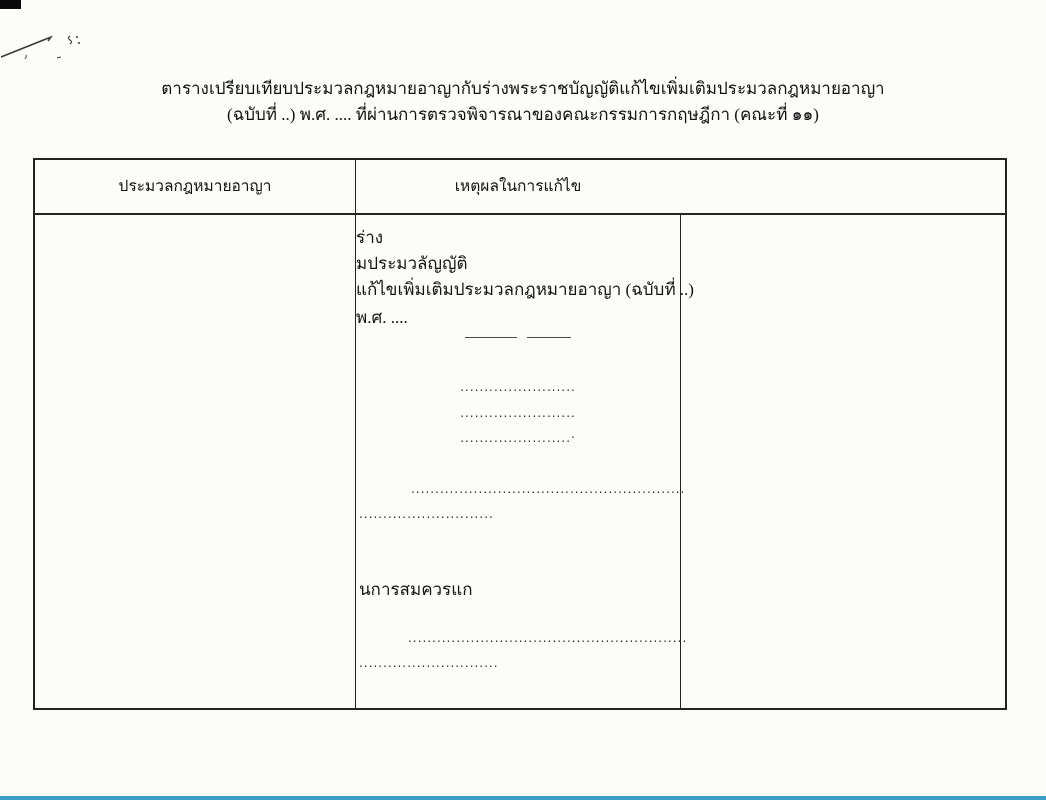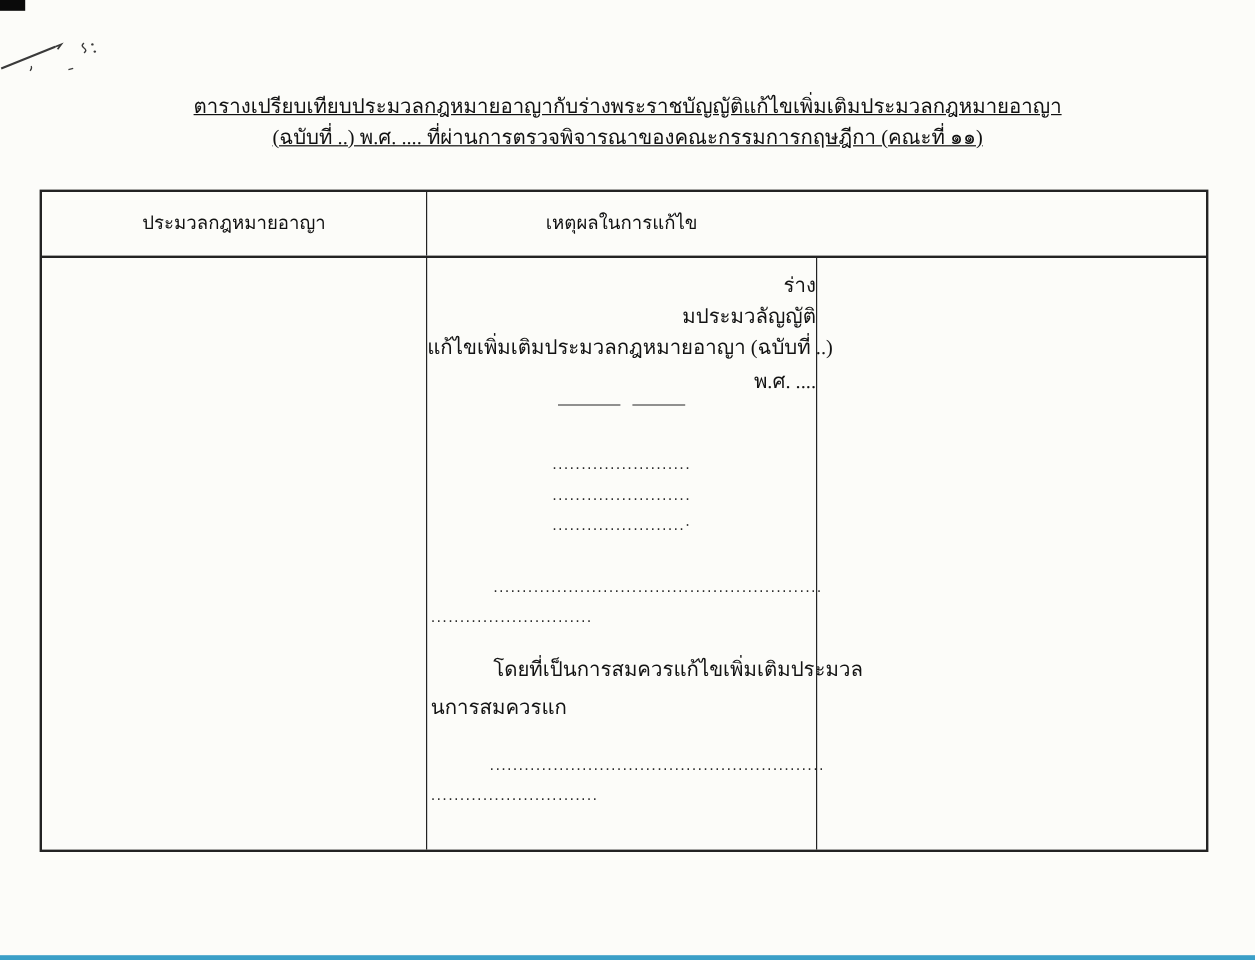--- a/index.html
+++ b/index.html
@@ -16,21 +16,21 @@
   
   .scan-corner {
     position: absolute; left: 0; top: 0;
     width: 21px; height: 9px; background: #0a0a0a;
   }
   .pen-mark { position: absolute; left: 0; top: 28px; }
 
   
   .title {
     position: absolute; left: 0; top: 76px; width: 100%;
-    text-align: center; font-size: 17px; line-height: 26px; color: #111; text-decoration: underline;
+    text-align: center; font-size: 17px; line-height: 26px; color: #111;
   }
 
   
   .tbl {
     position: absolute; left: 33px; top: 158px;
     width: 974px; height: 552px;
     border: 2px solid #232323;
     box-sizing: border-box;
     background: transparent;
   }
@@ -39,21 +39,21 @@
   .tbody { height: 493px; }
   .th, .td { box-sizing: border-box; }
   .c2, .c3 { border-left: 1.5px solid #232323; }
   .th {
     display: flex; flex-direction: column; justify-content: center; align-items: center;
     text-align: center; font-size: 15.5px; line-height: 24px; color: #111;
   }
   .td { position: relative; }
 
   
-  .line { position: absolute; width: 100%; text-align: right; font-size: 17px; color: #131313; white-space: nowrap; }
+  .line { position: absolute; width: 100%; text-align: left; font-size: 17px; color: #131313; white-space: nowrap; }
   .dash-sep { position: absolute; width: 100%; display: flex; justify-content: center; gap: 10px; }
   .dash-sep span { display: inline-block; border-top: 1.6px solid #4a4a4a; }
   .dash-sep .d1 { width: 52px; }
   .dash-sep .d2 { width: 44px; }
   .dots {
     position: absolute; font-family: "DejaVu Sans", sans-serif;
     font-size: 12px; letter-spacing: 1px; color: #2b2b2b;
     white-space: nowrap; overflow: hidden;
   }
   .dots.center { width: 100%; text-align: center; left: 0; }
@@ -113,21 +113,20 @@
           <span class="d2"></span>
         </div>
 
         <div class="dots center" style="top:165px">........................</div>
         <div class="dots center" style="top:191px">........................</div>
         <div class="dots center" style="top:216px">.......................·</div>
 
         <div class="dots" style="top:267px; left:55px">.........................................................</div>
         <div class="dots" style="top:292px; left:3px">............................</div>
 
-        <div class="para" style="top:328px; left:55px">โดยที่เป็นการสมควรแก้ไขเพิ่มเติมประมวล</div>
         <div class="para" style="top:360px; left:3px">นการสมควรแก</div>
 
         <div class="dots" style="top:416px; left:52px">..........................................................</div>
         <div class="dots" style="top:441px; left:3px">.............................</div>
       </div>
 
       <div class="td c3"></div>
 
     </div>
   </div>

